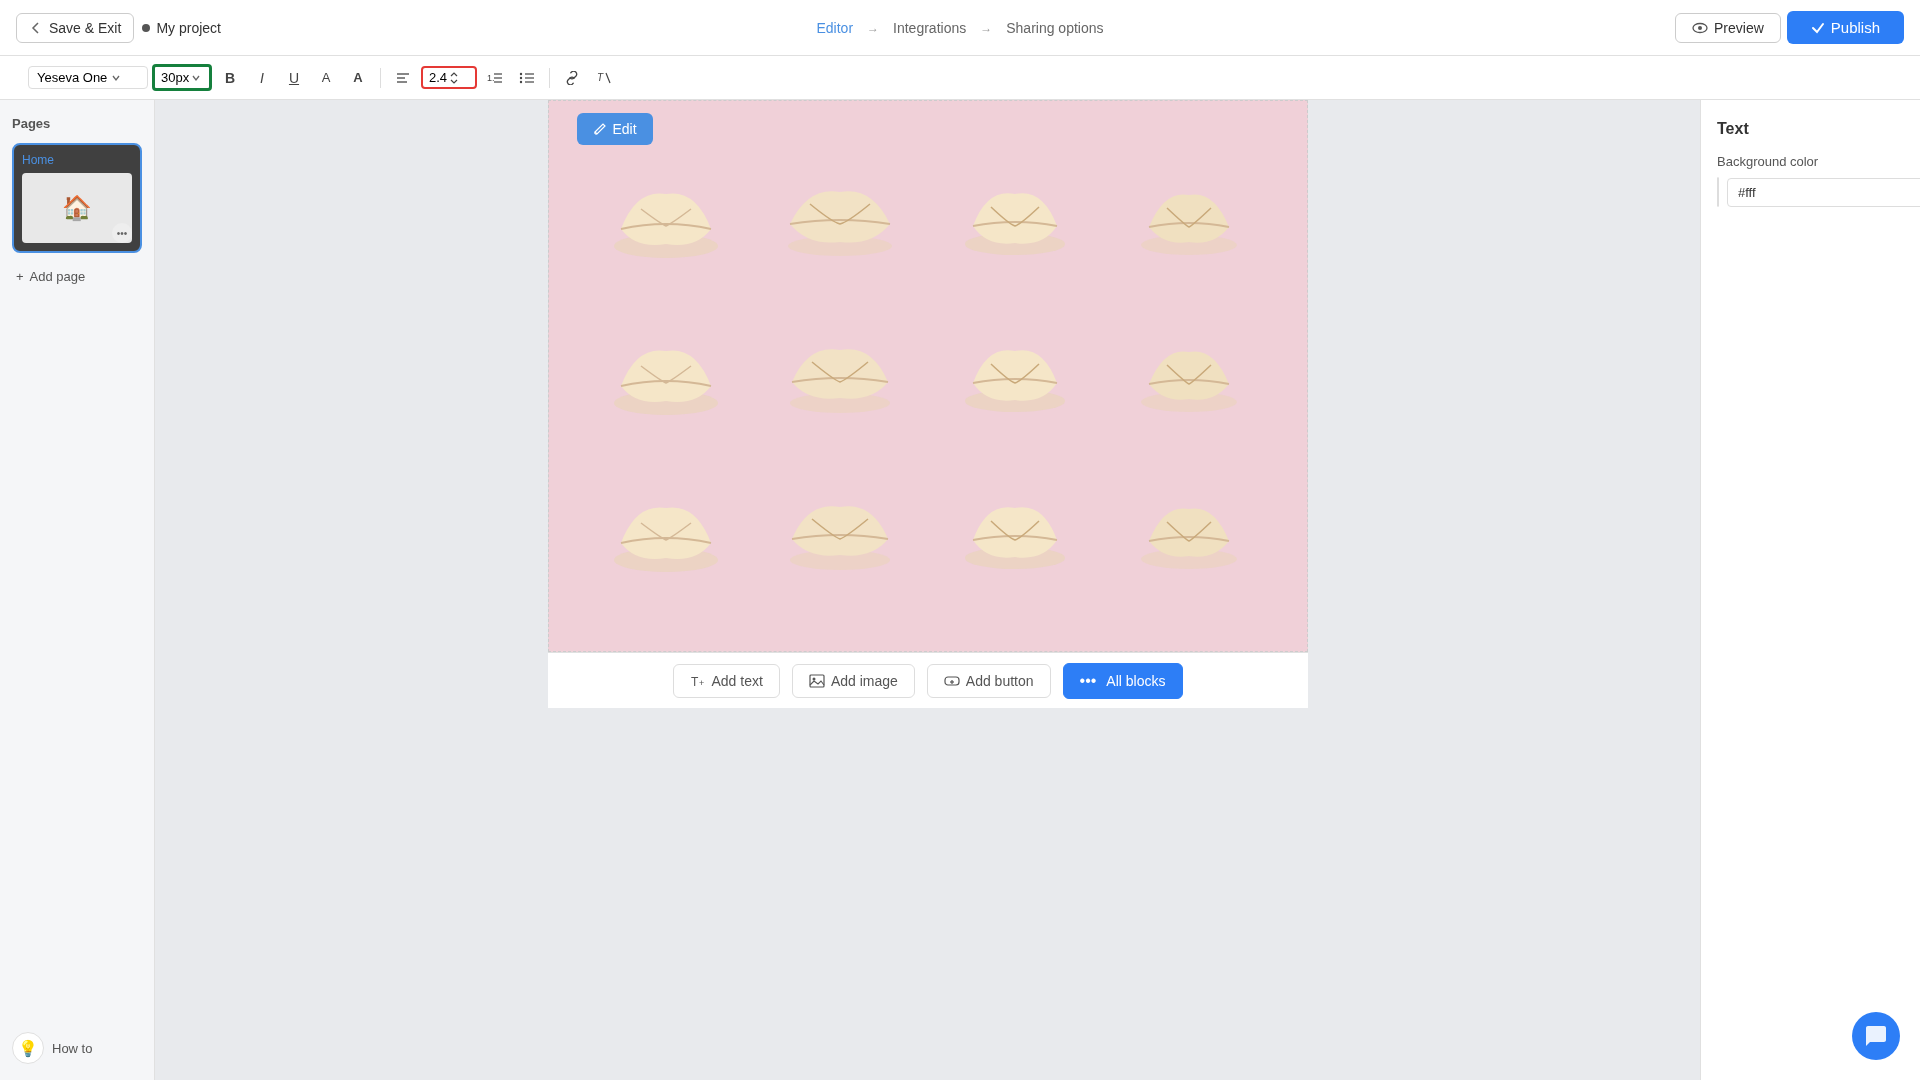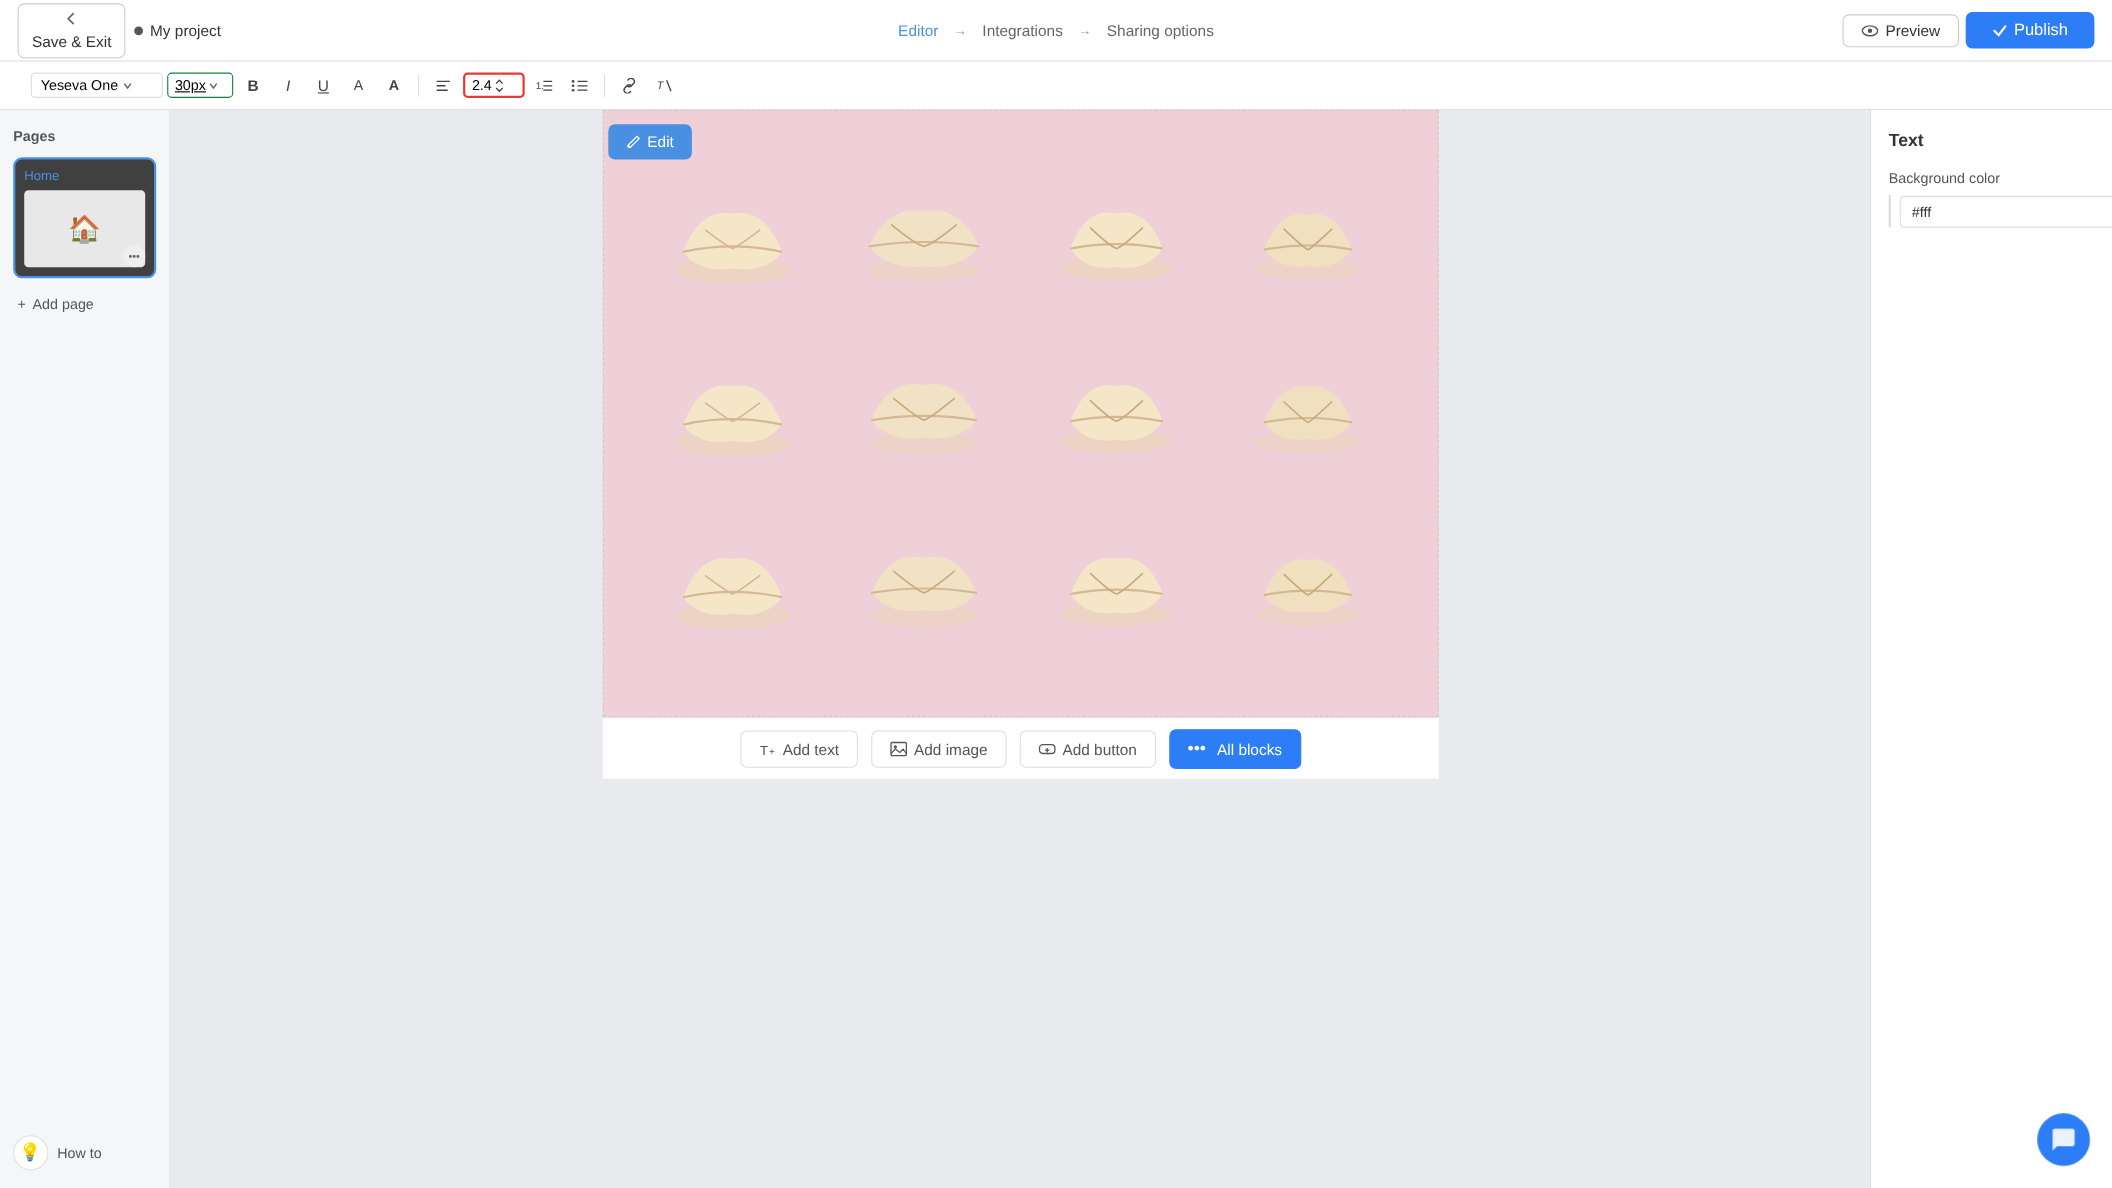--- a/index.html
+++ b/index.html
@@ -8,21 +8,21 @@
     
     .top-nav {
       display: flex; align-items: center; justify-content: space-between;
       background: #fff; height: 56px; padding: 0 16px;
       border-bottom: 1px solid #e0e0e0; position: relative; z-index: 10;
     }
     .top-nav-left { display: flex; align-items: center; gap: 8px; }
     .save-exit-btn {
       display: flex; align-items: center; gap: 6px;
       border: 1px solid #ccc; border-radius: 6px; padding: 6px 12px;
-      background: #fff; cursor: pointer; font-size: 14px; color: #333; flex-direction: column;
+      background: #fff; cursor: pointer; font-size: 14px; color: #333;
     }
     .save-exit-btn svg { width: 14px; height: 14px; }
     .project-name { display: flex; align-items: center; gap: 6px; font-size: 14px; color: #333; }
     .dot { width: 8px; height: 8px; background: #555; border-radius: 50%; }
 
     .top-nav-center { display: flex; align-items: center; gap: 6px; position: absolute; left: 50%; transform: translateX(-50%); }
     .nav-tab { font-size: 14px; color: #4a90e2; cursor: pointer; padding: 4px 8px; }
     .nav-tab.active { color: #4a90e2; font-weight: 500; }
     .nav-tab.inactive { color: #666; }
     .nav-arrow { color: #999; font-size: 12px; }
@@ -45,22 +45,22 @@
       background: #fff; border-bottom: 1px solid #e0e0e0;
       padding: 6px 12px; height: 44px;
     }
     .toolbar-font-select {
       display: flex; align-items: center; gap: 4px;
       border: 1px solid #ddd; border-radius: 4px; padding: 3px 8px;
       font-size: 13px; cursor: pointer; background: #fff; min-width: 120px; margin-left: 16px;
     }
     .toolbar-size-select {
       display: flex; align-items: center; gap: 2px;
-      border: 1px solid #15803d; border-radius: 4px; padding: 3px 6px;
-      font-size: 13px; cursor: pointer; background: #fff; min-width: 60px; text-decoration: underline;
+      border: 3px solid #15803d; border-radius: 4px; padding: 3px 6px;
+      font-size: 13px; cursor: pointer; background: #fff; min-width: 60px;
     }
     .toolbar-btn {
       border: none; background: transparent; cursor: pointer;
       padding: 4px 6px; border-radius: 4px; font-size: 14px; color: #444;
       display: flex; align-items: center; justify-content: center; min-width: 28px; height: 28px;
     }
     .toolbar-btn.bold { font-weight: bold; }
     .toolbar-btn.italic { font-style: italic; }
     .toolbar-separator { width: 1px; background: #ddd; height: 20px; margin: 0 4px; }
     .line-height-box {
@@ -137,21 +137,21 @@
       background: #fff; cursor: pointer; display: flex; align-items: center; justify-content: center;
       font-size: 13px; color: #555;
     }
 
     
     .image-block {
       width: 760px; background: #f0d0d8; position: relative;
       border: 1px dashed #ccc;
     }
     .edit-btn {
-      position: absolute; top: 12px; left: 4px; z-index: 5;
+      position: absolute; top: 12px; left: 28px; z-index: 5;
       background: #4a90e2; color: #fff; border: none; border-radius: 6px;
       padding: 8px 16px; cursor: pointer; font-size: 14px;
       display: flex; align-items: center; gap: 6px;
     }
 
     
     .cookies-grid {
       display: grid; grid-template-columns: repeat(4, 1fr);
       gap: 0; padding: 40px 30px; height: 550px;
     }

